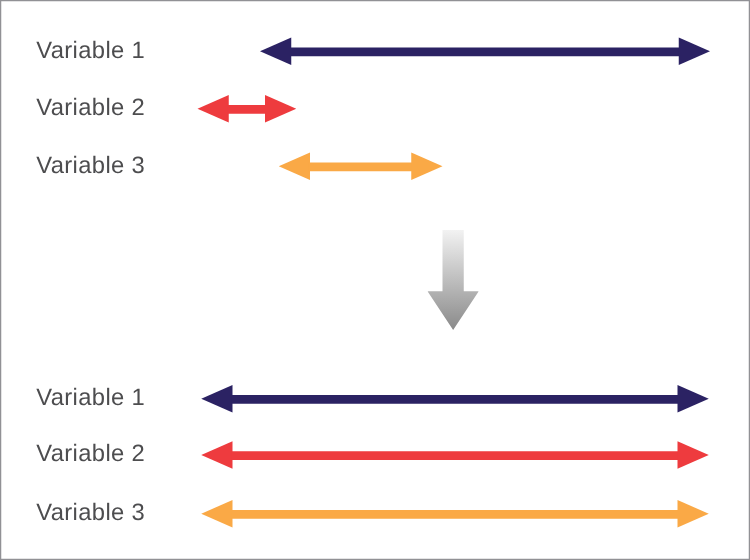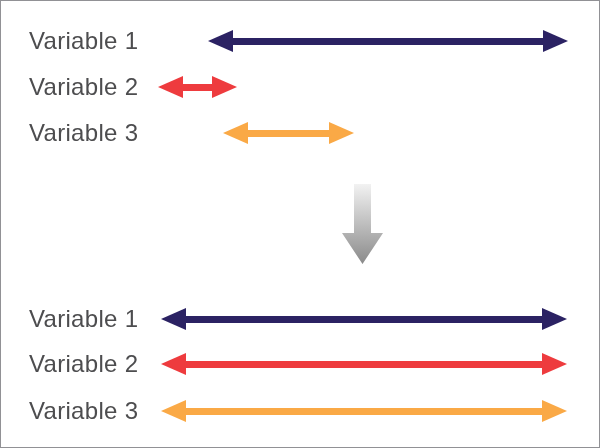--- a/index.html
+++ b/index.html
@@ -7,21 +7,21 @@
     position:relative;
     width:598px;height:446px;
     border:1px solid #919195;
     background:#ffffff;
     font-family:"Liberation Sans","DejaVu Sans",sans-serif;
     overflow:hidden;
   }
   .row-label{
     position:absolute;
     left:28px;
-    font-size:24px;
+    font-size:19px;
     line-height:22px;
     font-weight:400;
     letter-spacing:0.3px;
     color:#4d4d4f;
     white-space:nowrap;
   }
   .range-arrow{
     position:absolute;
     height:22px;
     display:flex;

